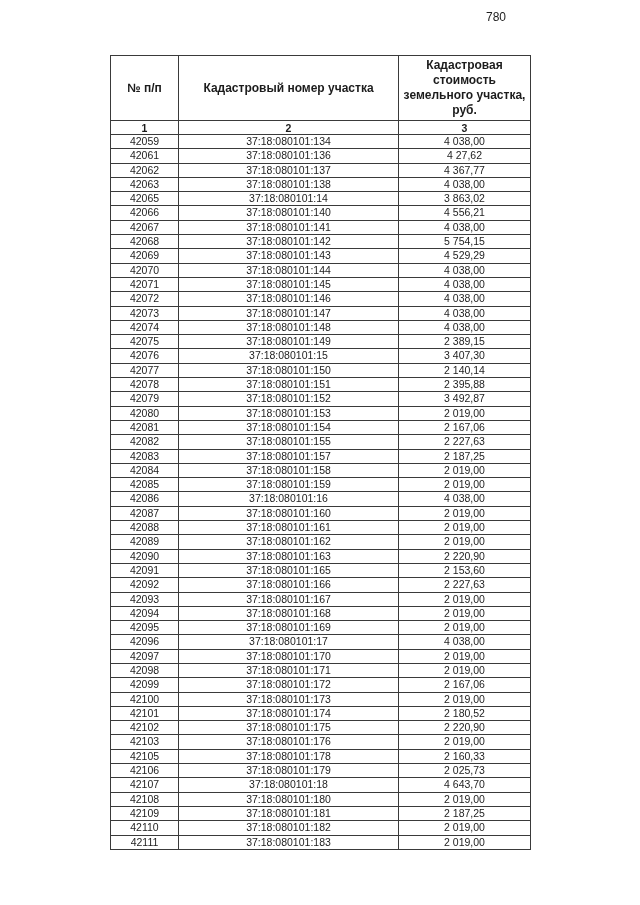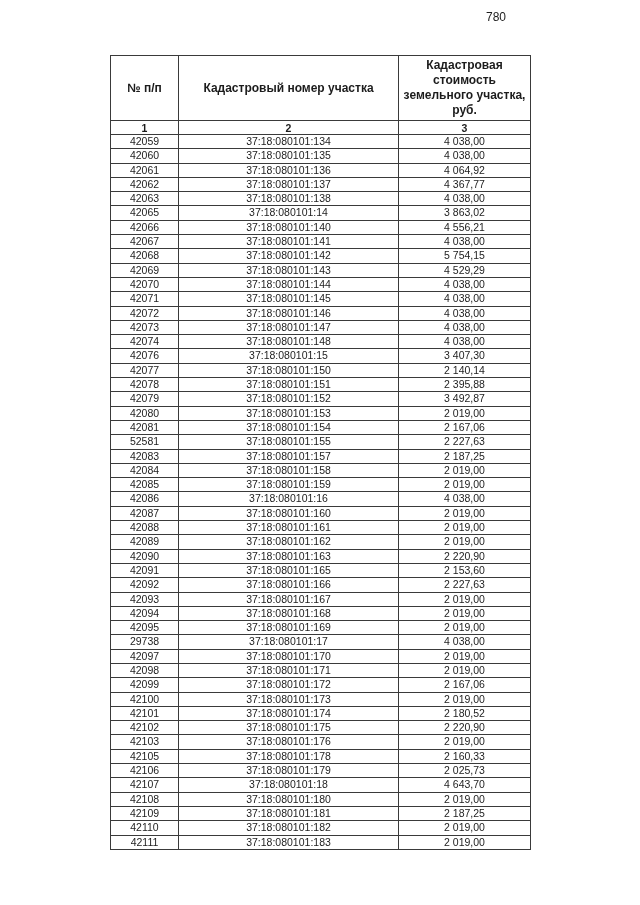--- a/index.html
+++ b/index.html
@@ -89,28 +89,23 @@
         <th>3</th>
       </tr>
     </thead>
     <tbody>
         <tr>
           <td>42059</td>
           <td>37:18:080101:134</td>
           <td>4 038,00</td>
         </tr>
         <tr>
-          <td>42060</td>
-          <td>37:18:080101:135</td>
-          <td>4 038,00</td>
-        </tr>
-        <tr>
           <td>42061</td>
           <td>37:18:080101:136</td>
-          <td>4 064,92</td>
+          <td>4 27,62</td>
         </tr>
         <tr>
           <td>42062</td>
           <td>37:18:080101:137</td>
           <td>4 367,77</td>
         </tr>
         <tr>
           <td>42063</td>
           <td>37:18:080101:138</td>
           <td>4 038,00</td>
@@ -159,20 +154,25 @@
           <td>42073</td>
           <td>37:18:080101:147</td>
           <td>4 038,00</td>
         </tr>
         <tr>
           <td>42074</td>
           <td>37:18:080101:148</td>
           <td>4 038,00</td>
         </tr>
         <tr>
+          <td>42075</td>
+          <td>37:18:080101:149</td>
+          <td>2 389,15</td>
+        </tr>
+        <tr>
           <td>42076</td>
           <td>37:18:080101:15</td>
           <td>3 407,30</td>
         </tr>
         <tr>
           <td>42077</td>
           <td>37:18:080101:150</td>
           <td>2 140,14</td>
         </tr>
         <tr>
@@ -189,21 +189,21 @@
           <td>42080</td>
           <td>37:18:080101:153</td>
           <td>2 019,00</td>
         </tr>
         <tr>
           <td>42081</td>
           <td>37:18:080101:154</td>
           <td>2 167,06</td>
         </tr>
         <tr>
-          <td>52581</td>
+          <td>42082</td>
           <td>37:18:080101:155</td>
           <td>2 227,63</td>
         </tr>
         <tr>
           <td>42083</td>
           <td>37:18:080101:157</td>
           <td>2 187,25</td>
         </tr>
         <tr>
           <td>42084</td>
@@ -259,21 +259,21 @@
           <td>42094</td>
           <td>37:18:080101:168</td>
           <td>2 019,00</td>
         </tr>
         <tr>
           <td>42095</td>
           <td>37:18:080101:169</td>
           <td>2 019,00</td>
         </tr>
         <tr>
-          <td>29738</td>
+          <td>42096</td>
           <td>37:18:080101:17</td>
           <td>4 038,00</td>
         </tr>
         <tr>
           <td>42097</td>
           <td>37:18:080101:170</td>
           <td>2 019,00</td>
         </tr>
         <tr>
           <td>42098</td>

